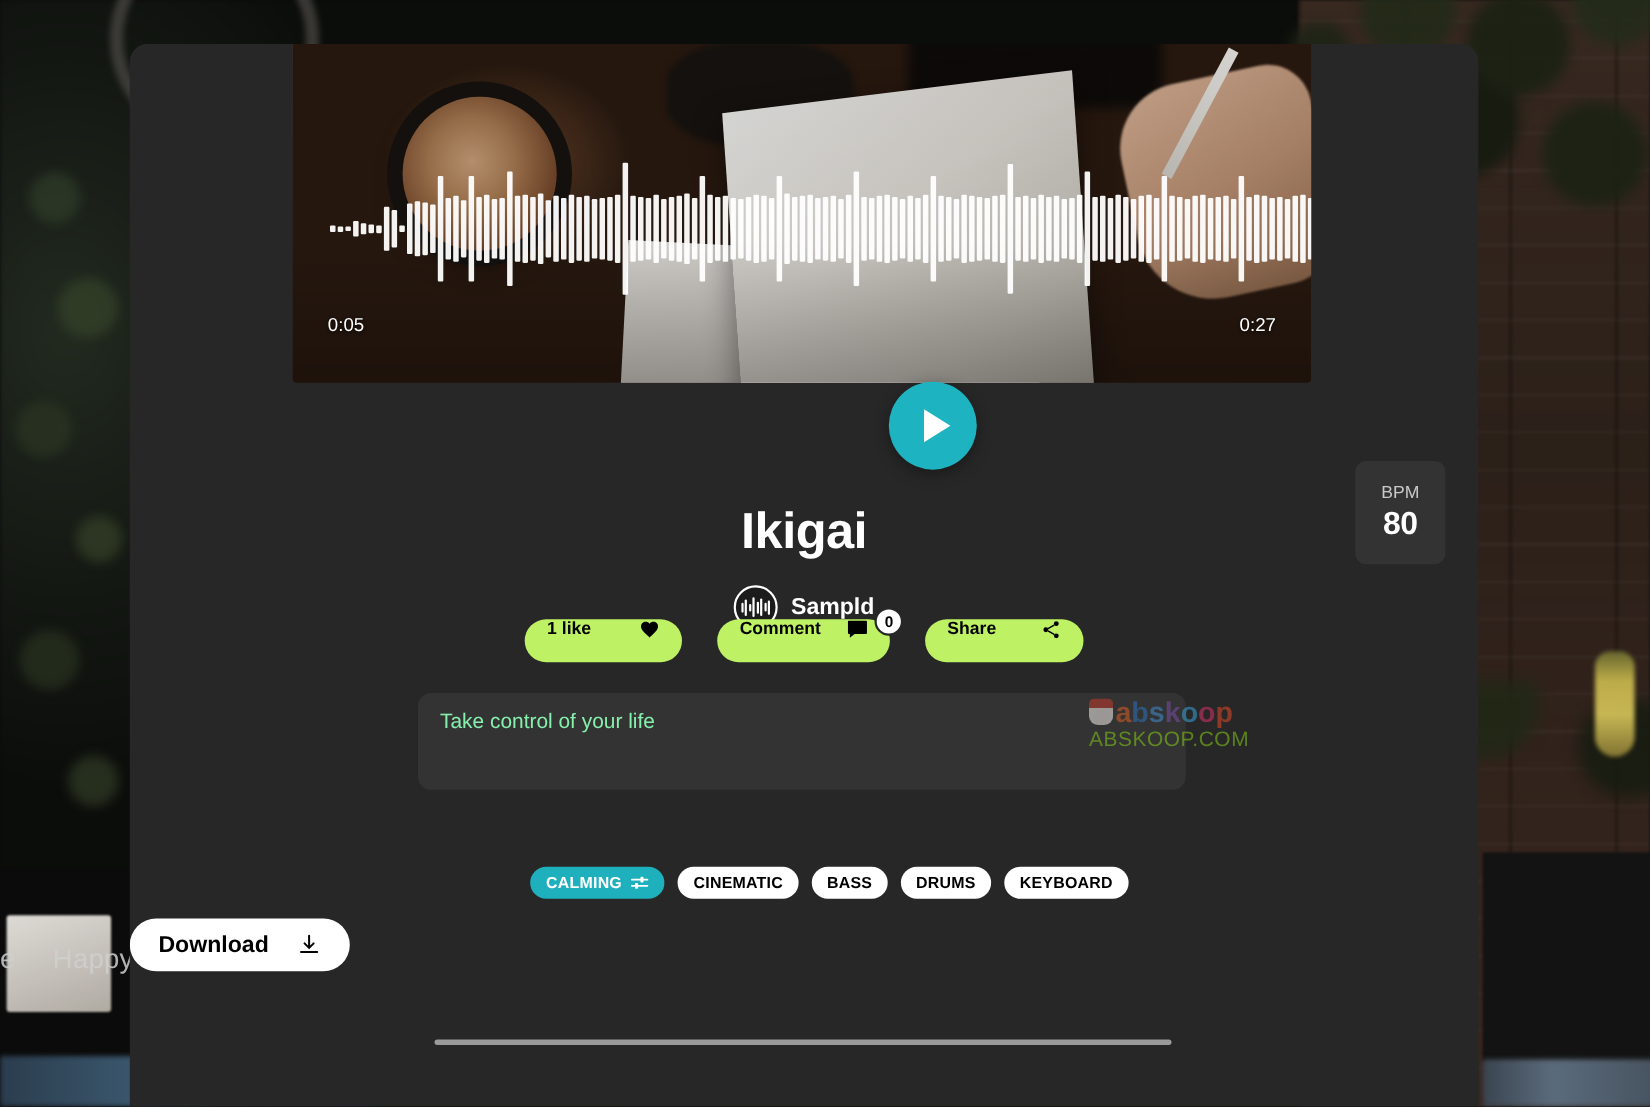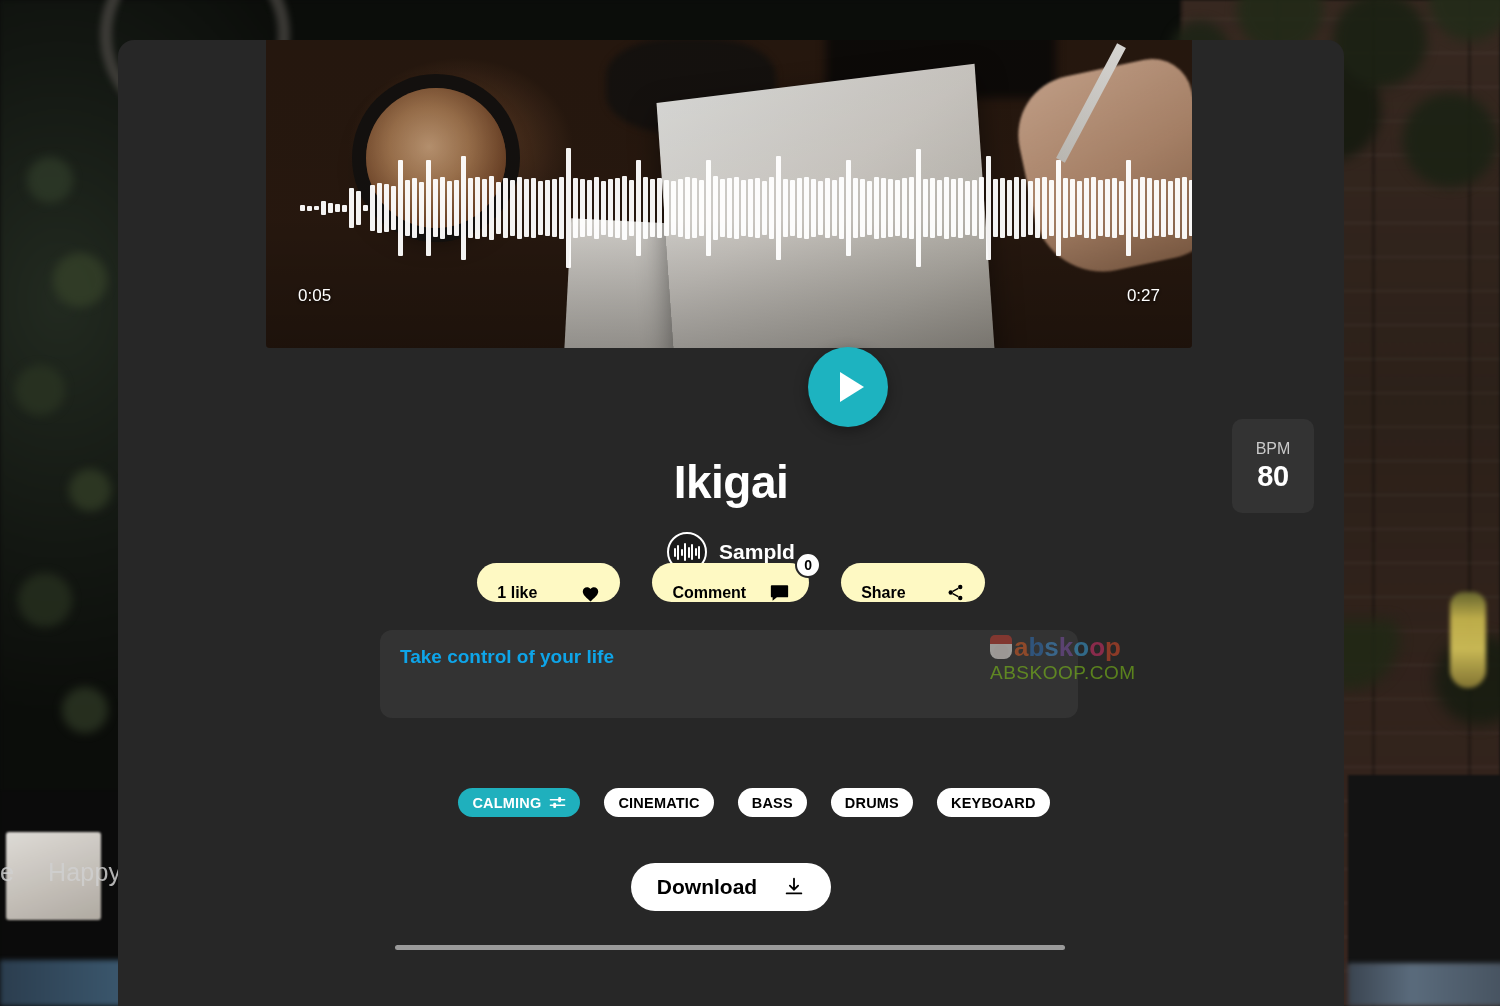--- a/index.html
+++ b/index.html
@@ -339,28 +339,28 @@
   
   .actions {
     position: absolute;
     left: 0; right: 0; top: 523px;
     display: flex;
     justify-content: center;
     align-items: center;
     gap: 32px;
   }
   .pill {
-    background: #fef9c3;
+    background: #bef264;
     color: #000000;
     border: none;
     border-radius: 999px;
     height: 39px;
     padding: 0 20px;
     display: inline-flex;
-    align-items: flex-end;
+    align-items: flex-start;
     gap: 24px;
     font-size: 16px;
     font-weight: 700;
     font-family: "Liberation Sans", sans-serif;
     cursor: pointer;
     white-space: nowrap;
   }
   .pill.like { gap: 44px; }
   .pill.share { gap: 40px; }
   .comment-wrap { position: relative; display: inline-block; }
@@ -382,23 +382,23 @@
   
   .desc-card {
     position: absolute;
     left: 262px; top: 590px;
     width: 698px; height: 88px;
     background: #333333;
     border-radius: 12px;
     padding: 16px 20px;
   }
   .desc-title {
-    color: #0ea5e9;
+    color: #86efac;
     font-size: 19px;
-    font-weight: 700;
+    font-weight: 400;
     margin-bottom: 8px;
   }
   .desc-sub {
     color: #b5b5b5;
     font-size: 16px;
     font-weight: 400;
   }
 
   
   .watermark {
@@ -427,21 +427,21 @@
     margin-top: 2px;
   }
 
   
   .tags {
     position: absolute;
     left: 0; right: 0; top: 748px;
     display: flex;
     justify-content: center;
     align-items: center;
-    gap: 24px;
+    gap: 12px;
     margin-left: 46px;
   }
   .tag {
     background: #ffffff;
     color: #000000;
     border: none;
     border-radius: 999px;
     height: 29px;
     padding: 0 14px;
     font-size: 14.5px;
@@ -454,23 +454,22 @@
     cursor: pointer;
   }
   .tag.active {
     background: #1fb0bd;
     color: #ffffff;
   }
 
   
   .download-wrap {
     position: absolute;
-    left: 0; right: 0; top: 823px;
-    display: flex;
-    justify-content: center;
+    left: 0; right: 0; top: 795px;
+    display: flex;
   }
   .download-btn {
     background: #ffffff;
     color: #000000;
     border: none;
     border-radius: 999px;
     height: 48px;
     padding: 0 26px;
     display: inline-flex;
     align-items: center;

